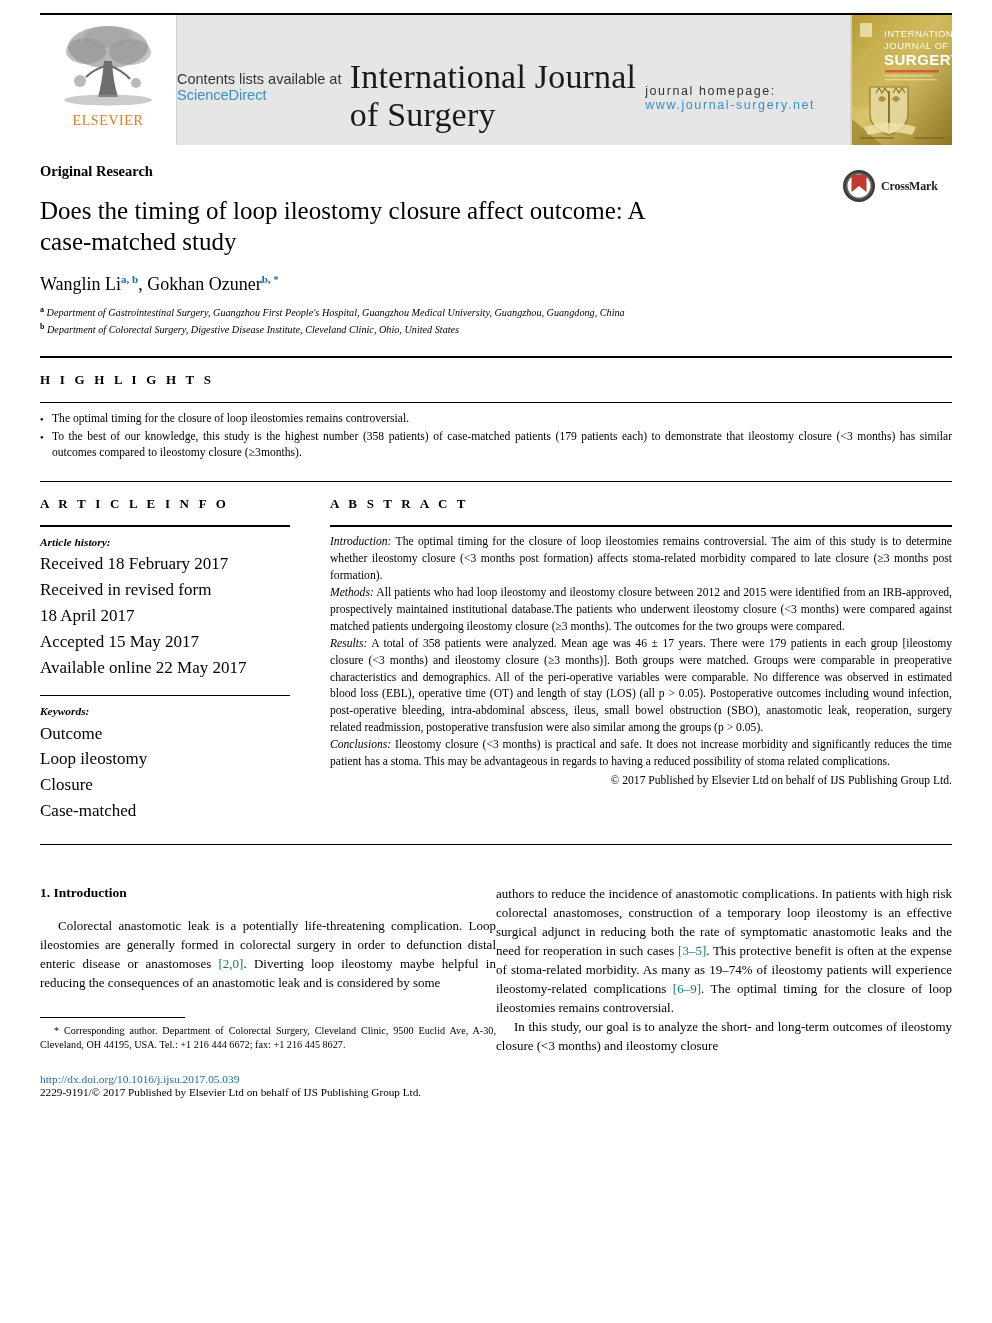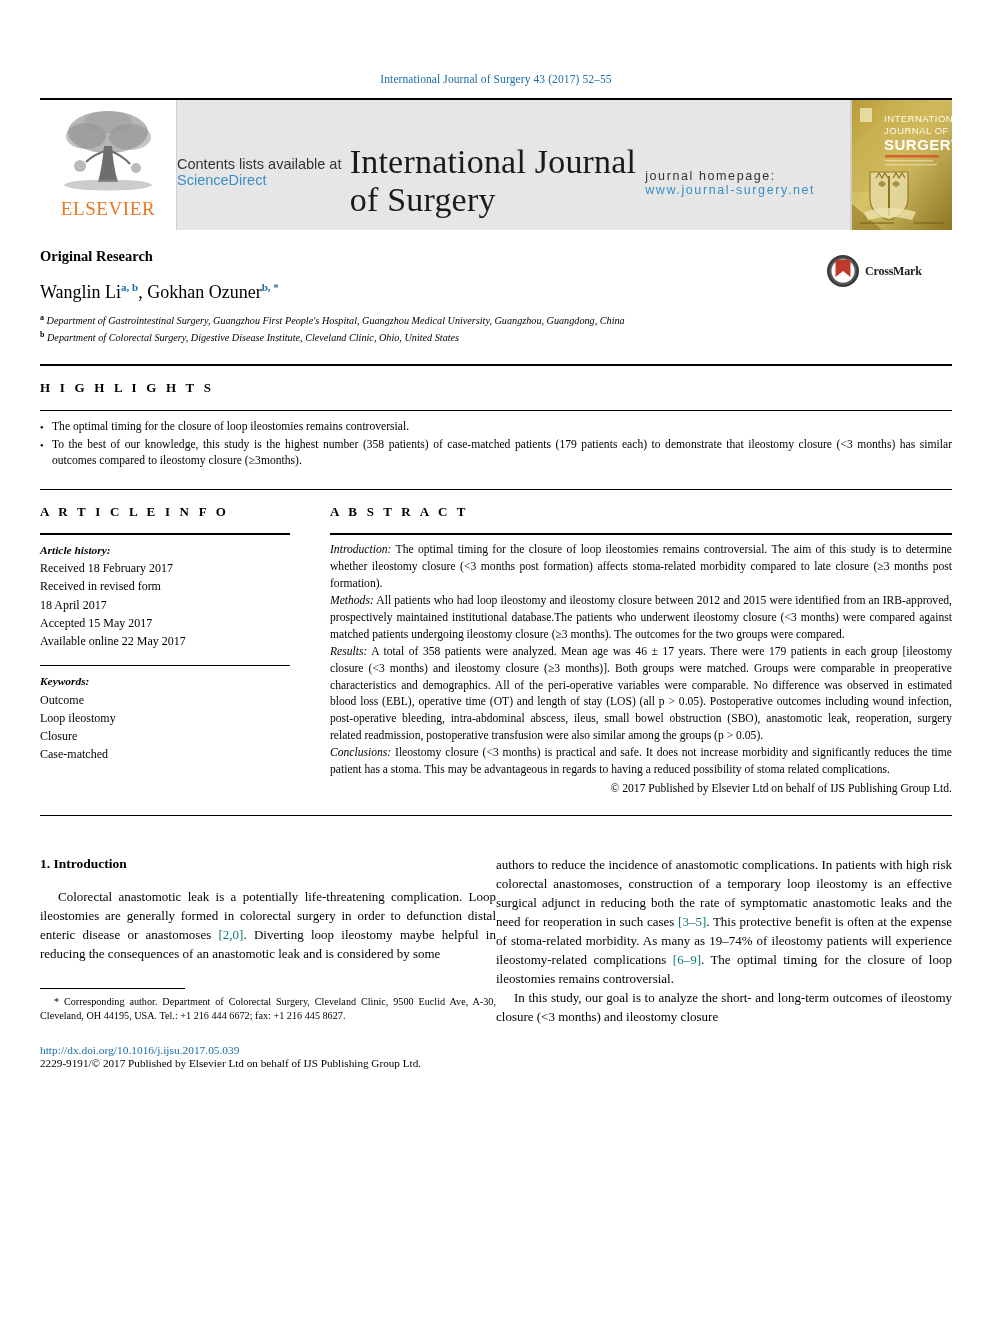--- a/index.html
+++ b/index.html
@@ -55,21 +55,21 @@
     flex-direction: column;
     align-items: center;
     justify-content: flex-start;
     padding-top: 6px;
     background: #fff;
   }
   .tree-svg { display:block; }
   .elsevier-word {
     font-family: "Liberation Serif", serif;
     color: #E87722;
-    font-size: 19px;
+    font-size: 14px;
     letter-spacing: .6px;
     line-height: 1;
     margin-top: 1px;
   }
   .masthead-center {
     flex: 1 1 auto;
     background: #e6e6e6;
     display: flex;
     flex-direction: row;
     align-items: center;
@@ -144,21 +144,21 @@
   .affiliation {
     font-family: "Liberation Serif", serif;
     font-style: italic;
     font-size: 10.2px;
     line-height: 1.42;
   }
   .affiliation sup { font-style: normal; font-weight: bold; font-size: 8px; }
 
   .crossmark {
     position: absolute;
-    right: 16px;
+    right: 0;
     top: 22px;
     width: 110px;
     display: flex;
     align-items: center;
     gap: 5px;
   }
   .crossmark-label {
     font-family: "Liberation Serif", serif;
     font-weight: bold;
     font-size: 12px;
@@ -227,21 +227,21 @@
   }
   .info-label {
     font-family: "Liberation Serif", serif;
     font-style: italic;
     font-weight: bold;
     font-size: 11.4px;
     line-height: 1.5;
   }
   .info-line {
     font-family: "Liberation Serif", serif;
-    font-size: 12px;
+    font-size: 17px;
     line-height: 1.52;
   }
   .kw-rule {
     border-top: 1.6px solid #000;
     margin-top: 15px;
     margin-bottom: 7px;
   }
   .abs-para {
     font-family: "Liberation Serif", serif;
     font-size: 11.6px;
@@ -305,21 +305,20 @@
     font-family: "Liberation Serif", serif;
     font-size: 11.2px;
     margin-top: 1px;
   }
 </style>
 </head>
 <body>
 
 <div class="page">
 
-  <div class="running-head">International Journal of Surgery 43 (2017) 52–55</div>
 
   <div class="masthead-wrap">
     <div class="masthead">
 
       <div class="elsevier-logo">
         <svg class="tree-svg" width="104" height="92" viewBox="0 0 104 92">
           <g fill="#5b5b5b">
             <ellipse cx="52" cy="26" rx="40" ry="21" fill="#7a7a7a" opacity=".55"></ellipse>
             <ellipse cx="30" cy="30" rx="20" ry="13" fill="#8c8c8c" opacity=".55"></ellipse>
             <ellipse cx="74" cy="31" rx="21" ry="13" fill="#8c8c8c" opacity=".5"></ellipse>
@@ -386,20 +385,21 @@
         <circle cx="17" cy="17" r="16" fill="#3b3b3b"></circle>
         <circle cx="17" cy="17" r="13.5" fill="#5e5e5e"></circle>
         <circle cx="17" cy="17" r="11.5" fill="#ffffff"></circle>
         <path d="M9.5 6 h15 v17 l-7.5 -6 l-7.5 6 z" fill="#c0392b"></path>
       </svg>
       <span class="crossmark-label">CrossMark</span>
     </div>
 
     <div class="section-kicker">Original Research</div>
 
+    <h1 class="paper-title">Does the timing of loop ileostomy closure affect outcome: A case-matched study</h1>
 
     <div class="authors">
       <span>Wanglin Li</span><span class="aff-mark">a, b</span><span>, </span><span>Gokhan Ozuner</span><span class="aff-mark">b, *</span>
     </div>
 
     <div class="affiliation"><sup>a</sup> <span>Department of Gastrointestinal Surgery, Guangzhou First People's Hospital, Guangzhou Medical University, Guangzhou, Guangdong, China</span></div>
     <div class="affiliation"><sup>b</sup> <span>Department of Colorectal Surgery, Digestive Disease Institute, Cleveland Clinic, Ohio, United States</span></div>
 
   </div>
 

